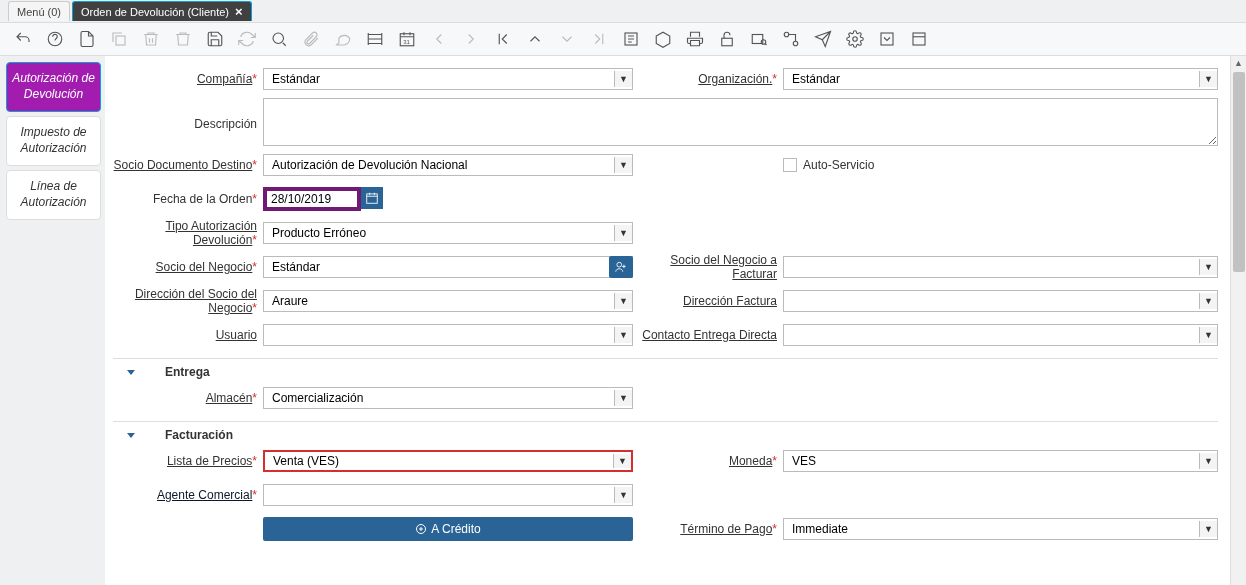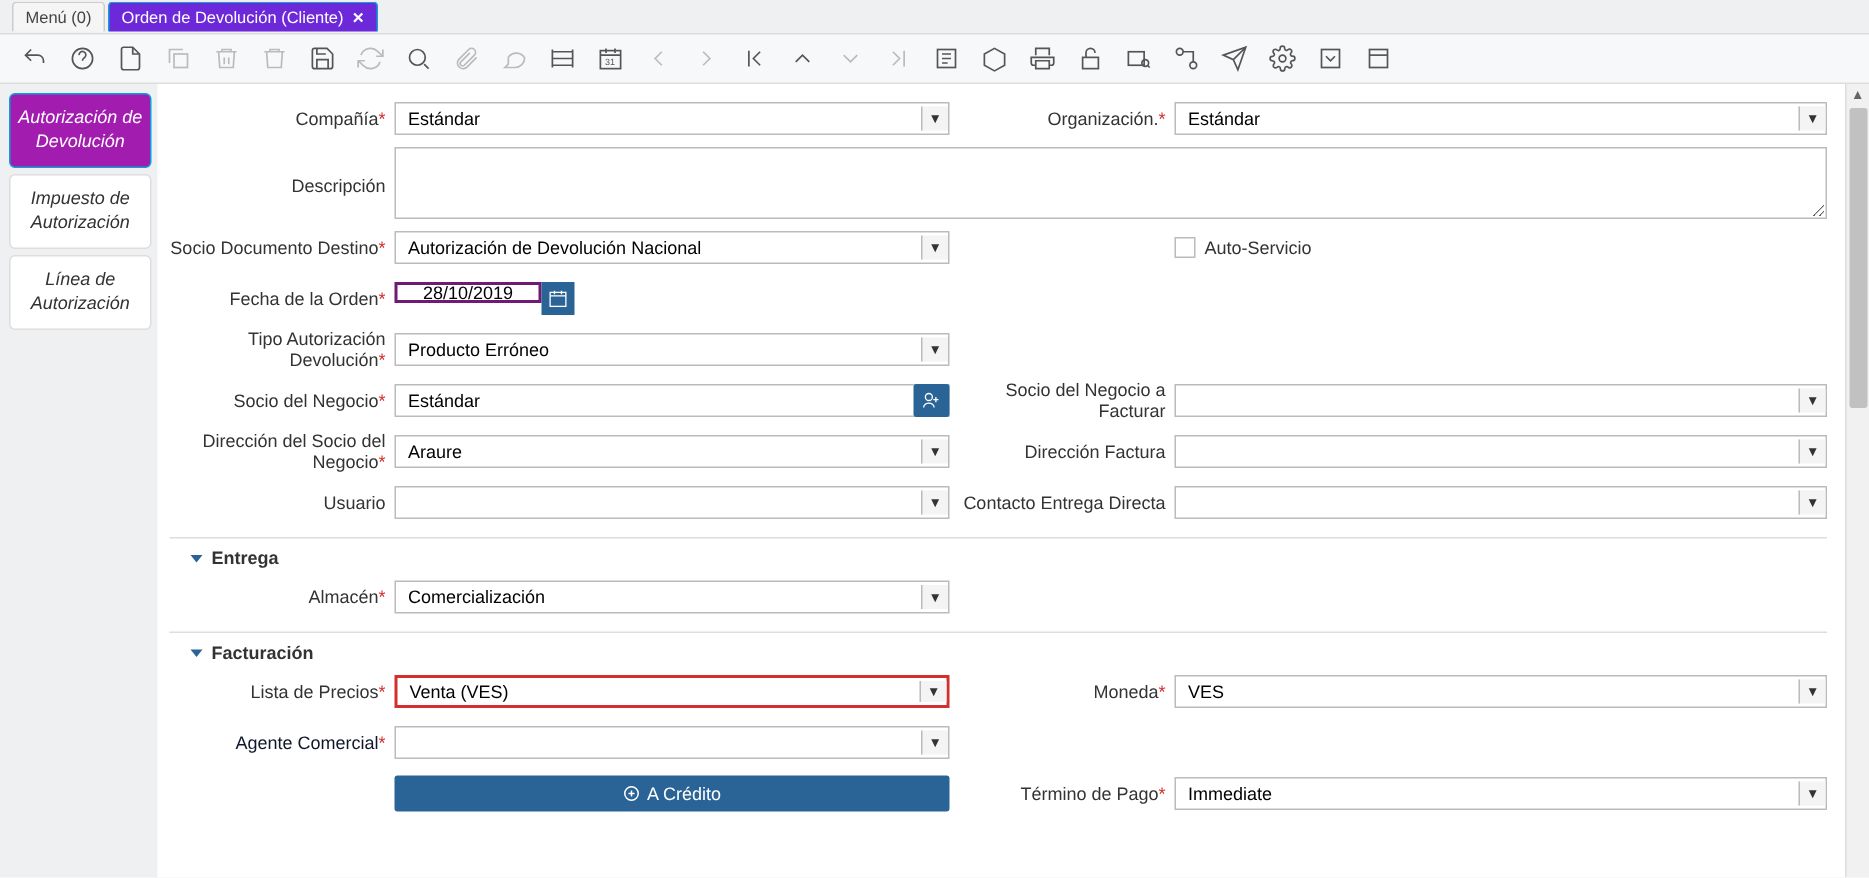--- a/index.html
+++ b/index.html
@@ -2,21 +2,21 @@
 <html><head>
 <meta charset="utf-8">
 <style>
 * { box-sizing: border-box; margin: 0; padding: 0; }
 body { font-family: Arial, sans-serif; font-size: 12px; background: #eef0f2; color: #333; width: 1246px; height: 585px; overflow: hidden; position: relative; }
 
 
 .tab-bar { display: flex; align-items: center; height: 22px; background: #eef0f2; padding-left: 8px; }
 .tab { display: flex; align-items: center; height: 20px; padding: 0 8px; font-size: 11px; border-top: 1px solid #ccc; border-left: 1px solid #ccc; border-right: 1px solid #ccc; border-radius: 3px 3px 0 0; margin-right: 2px; cursor: pointer; }
 .tab.inactive { background: #f5f5f5; color: #444; }
-.tab.active { background: #6d28d9; color: #fff; border-color: #0f9fd8; justify-content: flex-end; }
+.tab.active { background: #404040; color: #fff; border-color: #0f9fd8; justify-content: flex-end; }
 .tab .close { margin-left: 6px; font-size: 13px; font-weight: bold; }
 
 
 .toolbar { display: flex; align-items: center; height: 34px; background: #f7f8f9; border-top: 1px solid #ddd; border-bottom: 1px solid #ddd; padding-left: 12px; gap: 10px; }
 .tb-btn { width: 22px; height: 22px; display: flex; align-items: center; justify-content: center; color: #555; cursor: pointer; }
 .tb-btn svg { width: 18px; height: 18px; stroke: #555; fill: none; stroke-width: 1.5; }
 .tb-btn.dim svg { stroke: #bbb; }
 
 
 .main { display: flex; height: calc(585px - 22px - 34px); }
@@ -24,39 +24,39 @@
 .sidetab { width: 95px; min-height: 50px; border: 1px solid #ddd; border-radius: 4px; background: #fff; display: flex; align-items: center; justify-content: center; text-align: center; font-size: 12px; font-style: italic; color: #333; margin-bottom: 4px; padding: 6px 4px; line-height: 1.3; cursor: pointer; }
 .sidetab.active { background: #a21caf; color: #fff; border-color: #0f9fd8; }
 
 .content { flex: 1; background: #fff; overflow-y: auto; position: relative; padding: 8px 28px 8px 8px; }
 
 .form-row { display: flex; align-items: center; min-height: 30px; margin-bottom: 4px; }
 .form-col { display: flex; align-items: center; }
 .col-left { width: 520px; }
 .col-right { flex: 1; }
 .fld-label { width: 150px; text-align: right; padding-right: 6px; font-size: 12px; color: #333; }
-.fld-label .u { cursor: pointer; }
+.fld-label .u { text-decoration: underline; cursor: pointer; }
 .fld-label .req { color: #d32f2f; }
 .fld-label.red .u { color: #0f172a; }
 .fld-input { flex: 1; display: flex; }
 .fld-input input, .fld-input .combo, .fld-input textarea { width: 100%; border: 1px solid #bbb; height: 22px; font-size: 12px; padding: 2px 4px; font-family: inherit; background: #fff; }
 .fld-input textarea { height: 48px; resize: both; }
 .combo { display: flex; align-items: flex-end; position: relative; }
 .combo .combo-text { flex: 1; border: none; outline: none; height: 100%; font-size: 12px; }
 .combo .combo-btn { width: 18px; height: 100%; border-left: 1px solid #bbb; display: flex; align-items: center; justify-content: center; font-size: 9px; color: #333; cursor: pointer; background: #f4f4f4; margin-right: -4px; }
 .combo.highlight { border: 2px solid #d32f2f; }
 .combo .icon-btn { width: 24px; height: 22px; background: #2a6496; display: flex; align-items: center; justify-content: center; margin: -3px -5px -3px 2px; cursor: pointer; border-radius: 2px; }
 .combo .icon-btn svg { width: 14px; height: 14px; stroke: #fff; fill: none; stroke-width: 1.5; }
 
 .date-field { display: flex; width: 120px; }
-.date-field input { flex: 1; border: 2px solid #701a75; height: 14px; padding: 2px 4px; font-size: 12px; text-align: center; }
+.date-field input { flex: 1; border: 4px solid #701a75; height: 24px; padding: 2px 4px; font-size: 12px; }
 .date-field .cal-btn { width: 22px; height: 22px; background: #2a6496; display: flex; align-items: center; justify-content: center; cursor: pointer; }
 .date-field .cal-btn svg { width: 14px; height: 14px; stroke: #fff; fill: none; stroke-width: 1.5; }
 
-.section-head { display: flex; align-items: center; padding: 6px 0 4px 14px; border-top: 1px solid #ddd; margin-top: 8px; font-size: 12px; font-weight: bold; color: #333; }
+.section-head { display: flex; align-items: center; padding: 6px 0 4px 14px; border-top: 1px solid #ddd; margin-top: 8px; font-size: 12px; font-weight: bold; color: #333; gap: 24px; }
 .section-head .tri { width: 0; height: 0; border-top: 5px solid #2a6496; border-left: 4px solid transparent; border-right: 4px solid transparent; margin-right: 6px; transform: rotate(0); }
 
 .checkbox-field { display: flex; align-items: center; gap: 6px; }
 .checkbox-field .box { width: 14px; height: 14px; border: 1px solid #bbb; background: #fff; }
 
 .big-btn { background: #2a6496; color: #fff; height: 24px; display: flex; align-items: center; justify-content: center; gap: 4px; font-size: 12px; cursor: pointer; border-radius: 2px; width: 100%; }
 
 .scrollbar { position: absolute; right: 0; top: 56px; width: 16px; height: calc(585px - 56px); background: #f1f1f1; border-left: 1px solid #ddd; }
 .scrollbar .thumb { width: 12px; margin: 2px auto; background: #c1c1c1; height: 200px; border-radius: 2px; }
 .scrollbar .up, .scrollbar .down { height: 14px; display: flex; align-items: center; justify-content: center; font-size: 9px; color: #666; }

